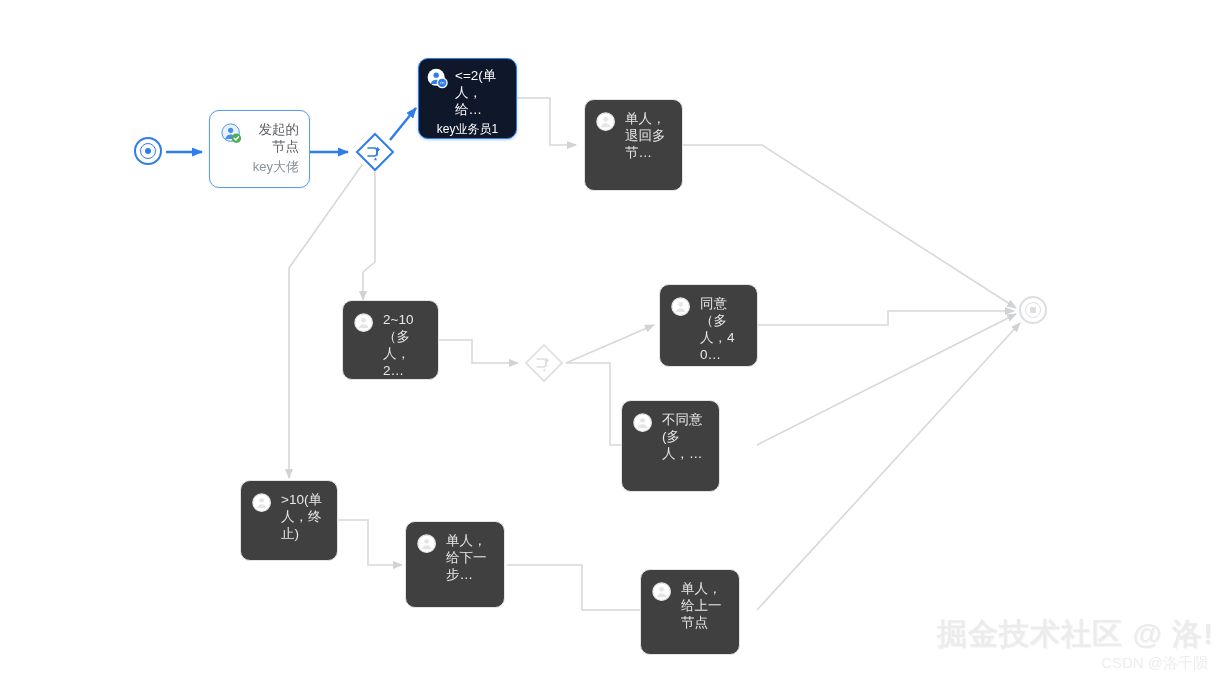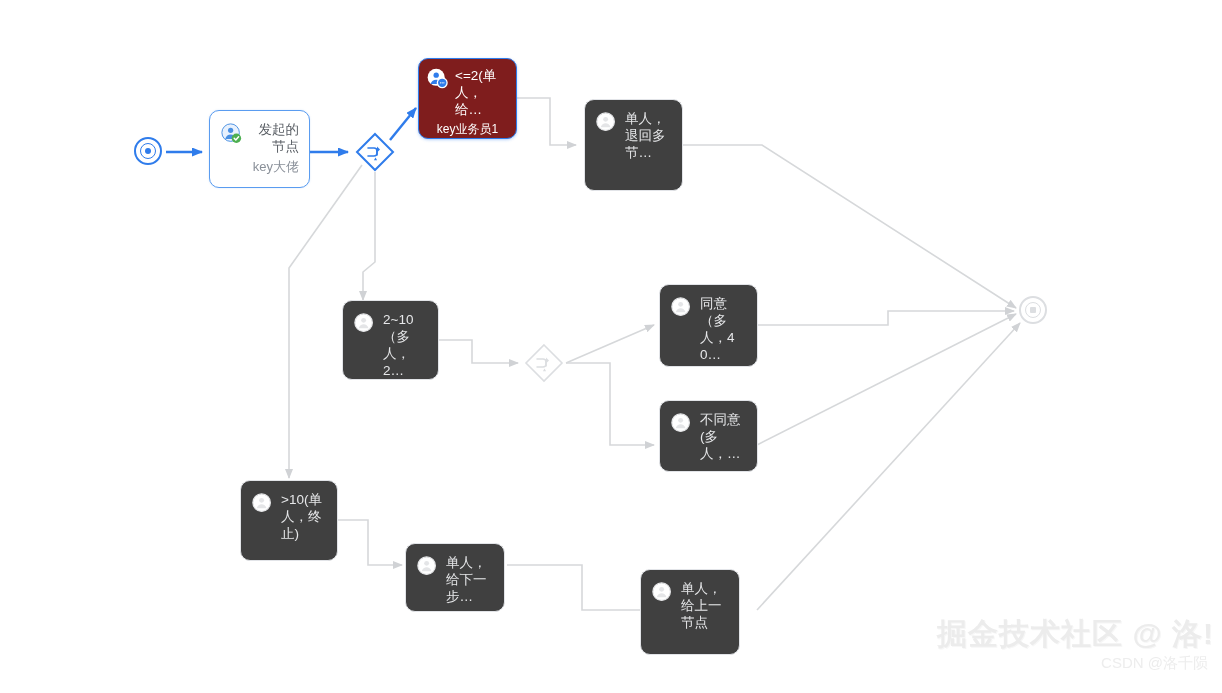--- a/index.html
+++ b/index.html
@@ -59,21 +59,21 @@
   .node .nicon {
     position: absolute;
     left: 11px;
     top: 12px;
     width: 21px;
     height: 21px;
   }
 
   
   .node.active {
-    background: #7f1d1d;
+    background: #0f172a;
     border-color: #2f7ceb;
     box-shadow: 0 1px 3px rgba(47,124,235,.35);
     padding: 8px 8px 7px 8px;
   }
   .node.active .title {
     color: #ffffff;
     margin-left: 28px;
     font-size: 13.5px;
     line-height: 17px;
     min-height: 34px;
@@ -296,39 +296,39 @@
 
   <div class="node" style="left:659px; top:284px; width:99px; height:83px;">
     <svg class="nicon" viewBox="0 0 24 24">
       <circle cx="11" cy="11" r="10" fill="#ffffff" stroke="#e4e5e7" stroke-width="1.4"></circle>
       <circle cx="11" cy="8.4" r="2.8" fill="#e4e5e7"></circle>
       <path d="M5.4 17.4c.9-3 3.1-4.5 5.6-4.5s4.7 1.5 5.6 4.5z" fill="#e4e5e7"></path>
     </svg>
     <div class="title">同意（多人，40…</div>
   </div>
 
-  <div class="node" style="left:659px; top:400px; width:99px; height:72px;">
+  <div class="node" style="left:621px; top:400px; width:99px; height:92px;">
     <svg class="nicon" viewBox="0 0 24 24">
       <circle cx="11" cy="11" r="10" fill="#ffffff" stroke="#e4e5e7" stroke-width="1.4"></circle>
       <circle cx="11" cy="8.4" r="2.8" fill="#e4e5e7"></circle>
       <path d="M5.4 17.4c.9-3 3.1-4.5 5.6-4.5s4.7 1.5 5.6 4.5z" fill="#e4e5e7"></path>
     </svg>
     <div class="title">不同意(多人，…</div>
   </div>
 
   <div class="node" style="left:240px; top:480px; width:98px; height:81px;">
     <svg class="nicon" viewBox="0 0 24 24">
       <circle cx="11" cy="11" r="10" fill="#ffffff" stroke="#e4e5e7" stroke-width="1.4"></circle>
       <circle cx="11" cy="8.4" r="2.8" fill="#e4e5e7"></circle>
       <path d="M5.4 17.4c.9-3 3.1-4.5 5.6-4.5s4.7 1.5 5.6 4.5z" fill="#e4e5e7"></path>
     </svg>
     <div class="title">&gt;10(单人，终止)</div>
   </div>
 
-  <div class="node" style="left:405px; top:543px; width:100px; height:69px;">
+  <div class="node" style="left:405px; top:521px; width:100px; height:87px;">
     <svg class="nicon" viewBox="0 0 24 24">
       <circle cx="11" cy="11" r="10" fill="#ffffff" stroke="#e4e5e7" stroke-width="1.4"></circle>
       <circle cx="11" cy="8.4" r="2.8" fill="#e4e5e7"></circle>
       <path d="M5.4 17.4c.9-3 3.1-4.5 5.6-4.5s4.7 1.5 5.6 4.5z" fill="#e4e5e7"></path>
     </svg>
     <div class="title">单人，给下一步…</div>
   </div>
 
   <div class="node" style="left:640px; top:569px; width:100px; height:86px;">
     <svg class="nicon" viewBox="0 0 24 24">

